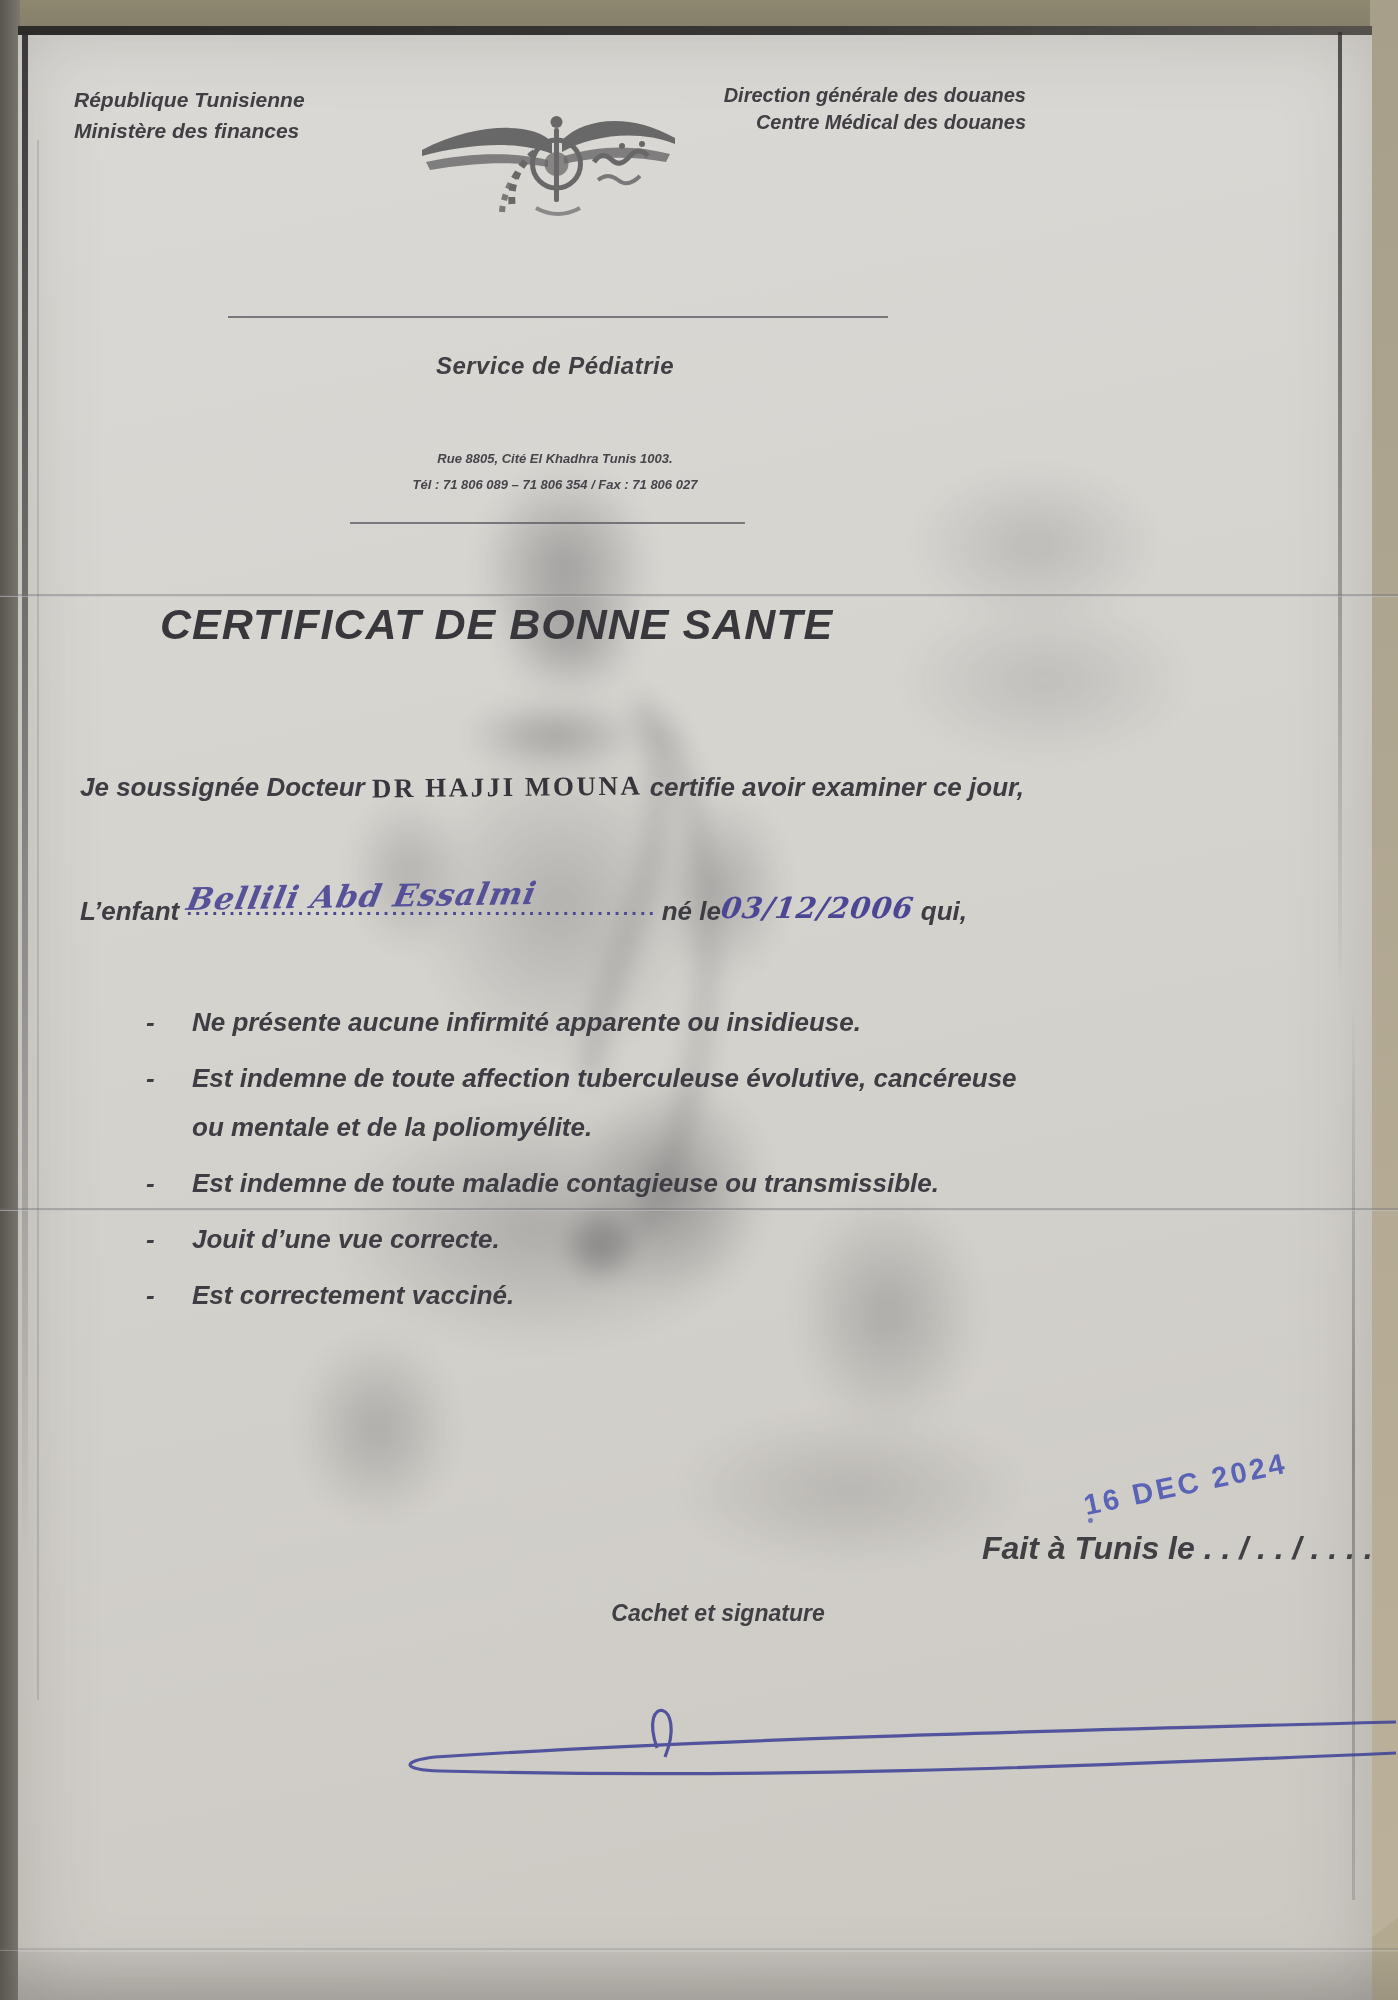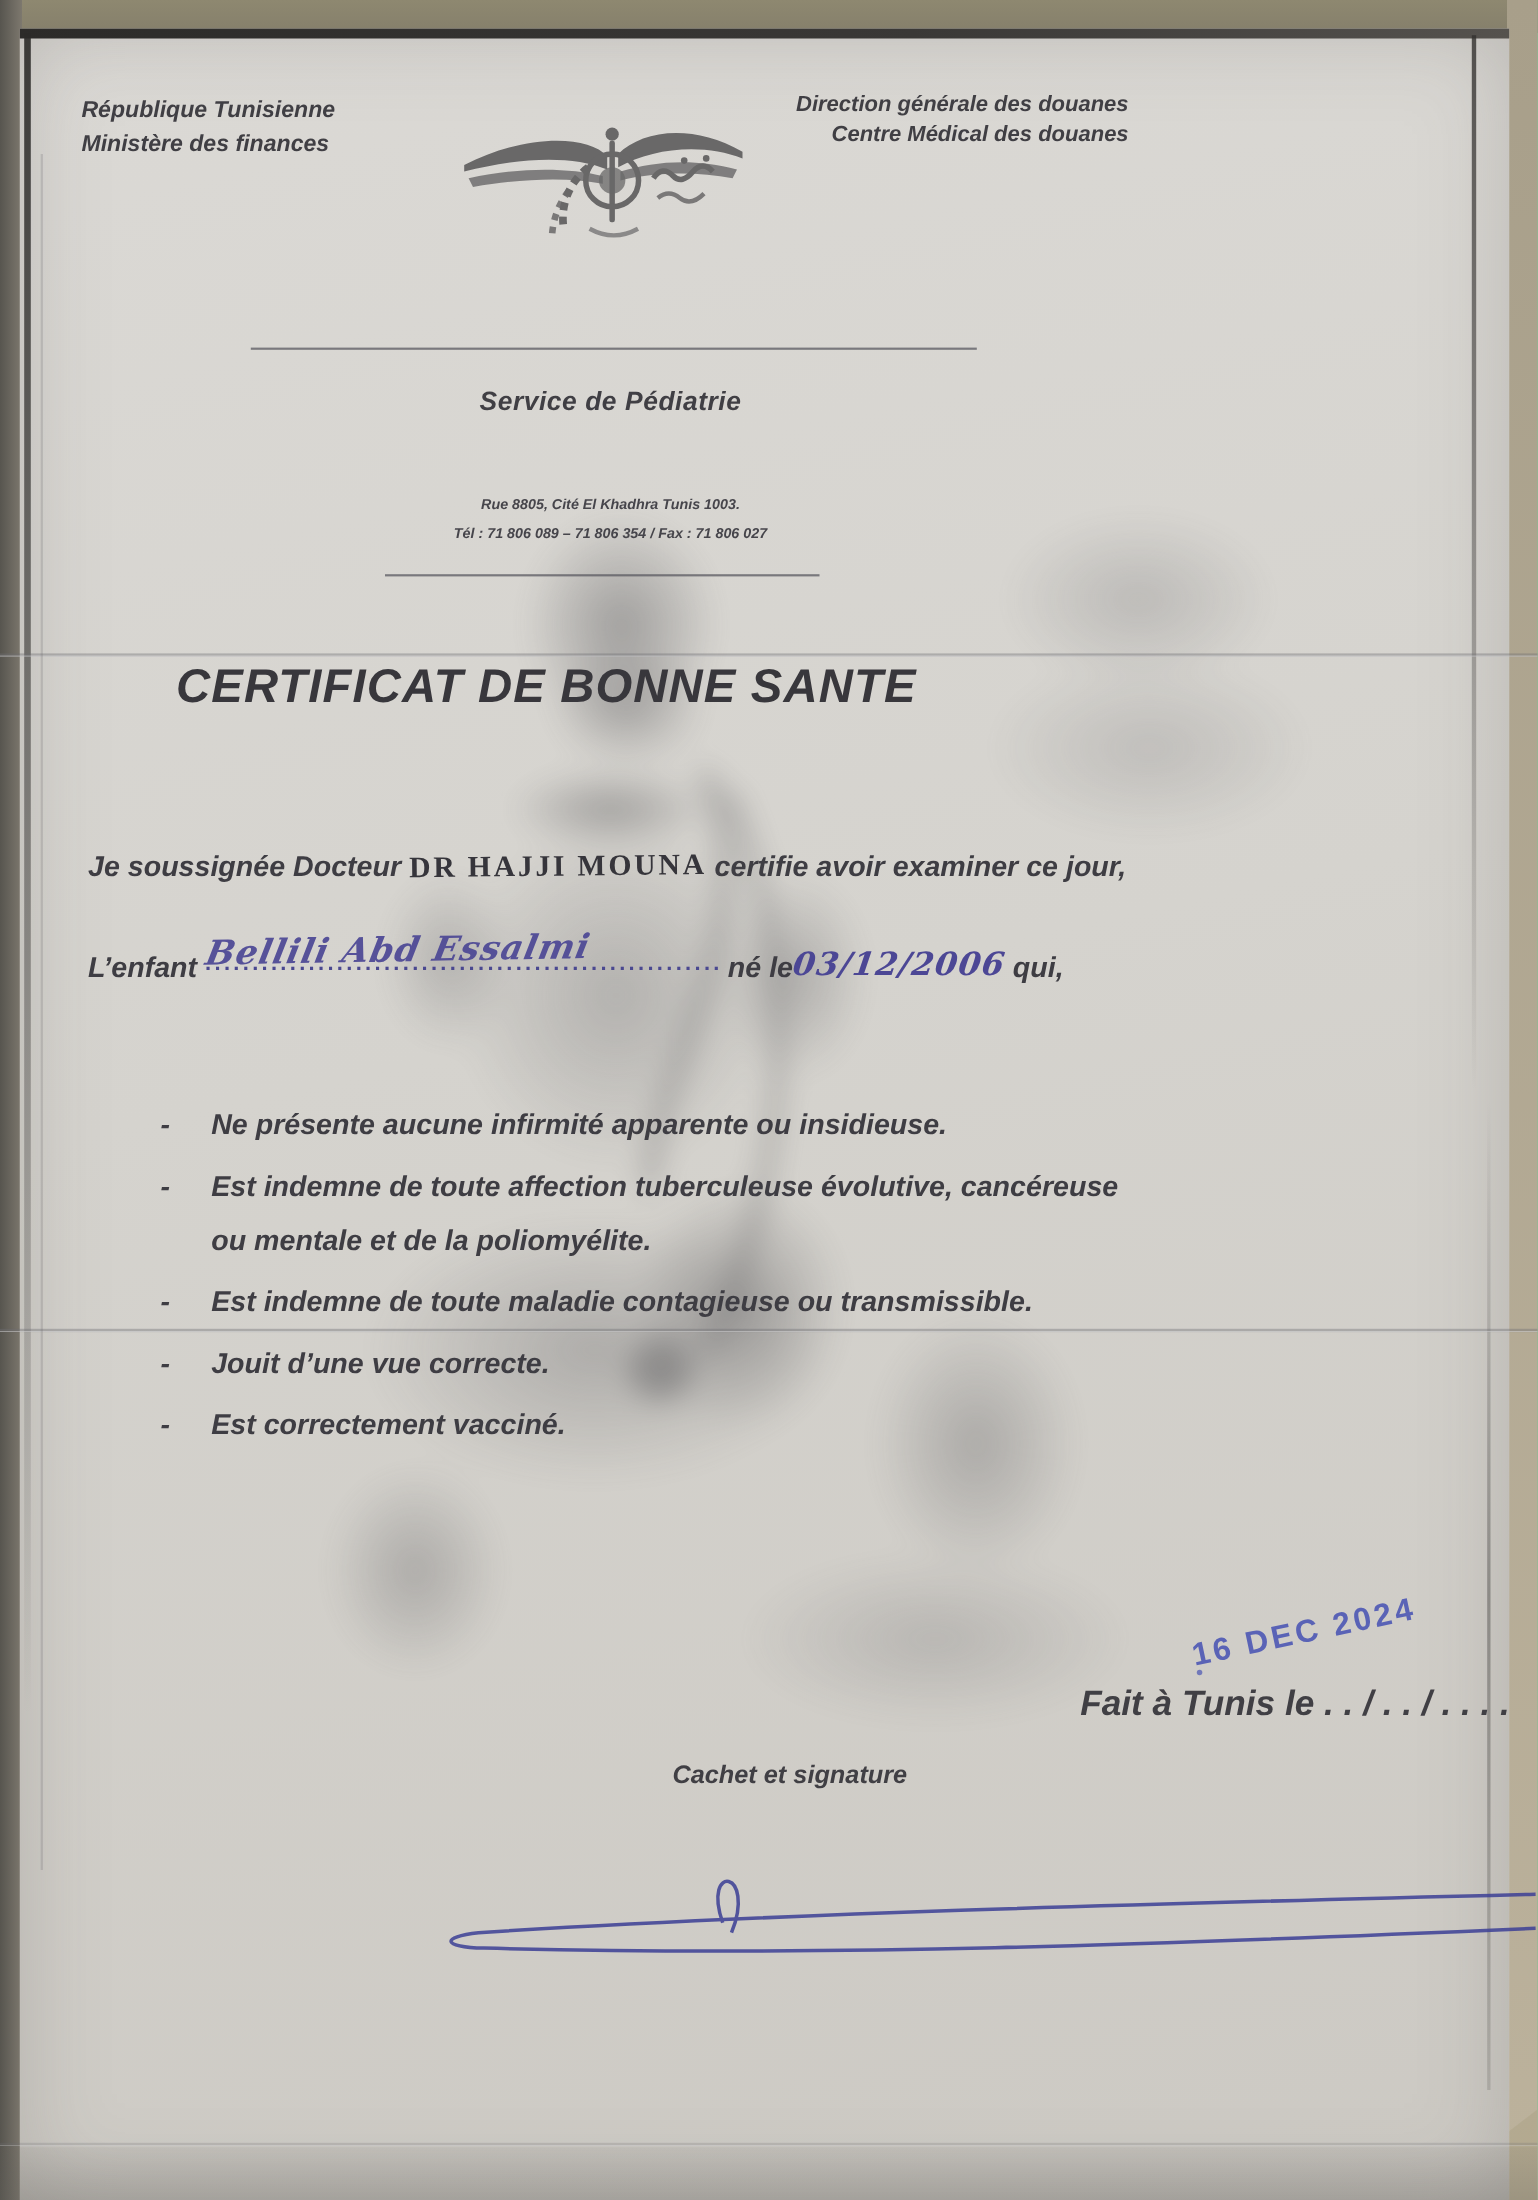--- a/index.html
+++ b/index.html
@@ -1,17 +1,17 @@
 <!DOCTYPE html>
 <html><head>
 <meta charset="utf-8">
 <style>
   html,body{margin:0;padding:0;background:#6f6b63;}
   .stage{position:relative;width:1398px;height:2000px;overflow:hidden;
-         font-family:"Liberation Sans",sans-serif;background:#86efac;}
+         font-family:"Liberation Sans",sans-serif;background:#7dd3fc;}
   
   .backdrop-top{position:absolute;left:0;top:0;width:100%;height:30px;
     background:linear-gradient(to bottom,#8e8870,#857f6b);}
   .backdrop-left{position:absolute;left:0;top:0;width:20px;height:100%;
     background:linear-gradient(to right,#57554f,#7d786e);}
   .backdrop-right{position:absolute;right:0;top:0;width:28px;height:100%;
     background:linear-gradient(to bottom,#a89f8a,#bcb29c);}
   .backdrop-corner{position:absolute;right:0;bottom:0;width:180px;height:150px;
     background:#b3a98f;clip-path:polygon(100% 45%,100% 100%,40% 100%);opacity:.9;}
   
@@ -157,21 +157,21 @@
   <div class="rule" style="left:350px;top:522px;width:395px;"></div>
 
   <div class="doc title" style="left:160px;top:600px;width:800px;">CERTIFICAT DE BONNE SANTE</div>
 
   <div class="doc body-line" style="left:80px;top:772px;">
     <span>Je soussignée Docteur</span>
     <span class="stamp-name">DR HAJJI MOUNA</span>
     <span>certifie avoir examiner ce jour,</span>
   </div>
 
-  <div class="doc body-line" style="left:80px;top:852px;">
+  <div class="doc body-line" style="left:80px;top:884px;">
     <span>L’enfant</span>
     <span class="name-slot">
       <span class="name-dots">....................................................................</span>
       <span class="hand hand-name">Bellili Abd Essalmi</span>
     </span>
     <span>né le</span><span class="hand hand-date">03/12/2006</span>
     <span>qui,</span>
   </div>
 
   <ul class="doc bullets" style="left:146px;top:998px;">

